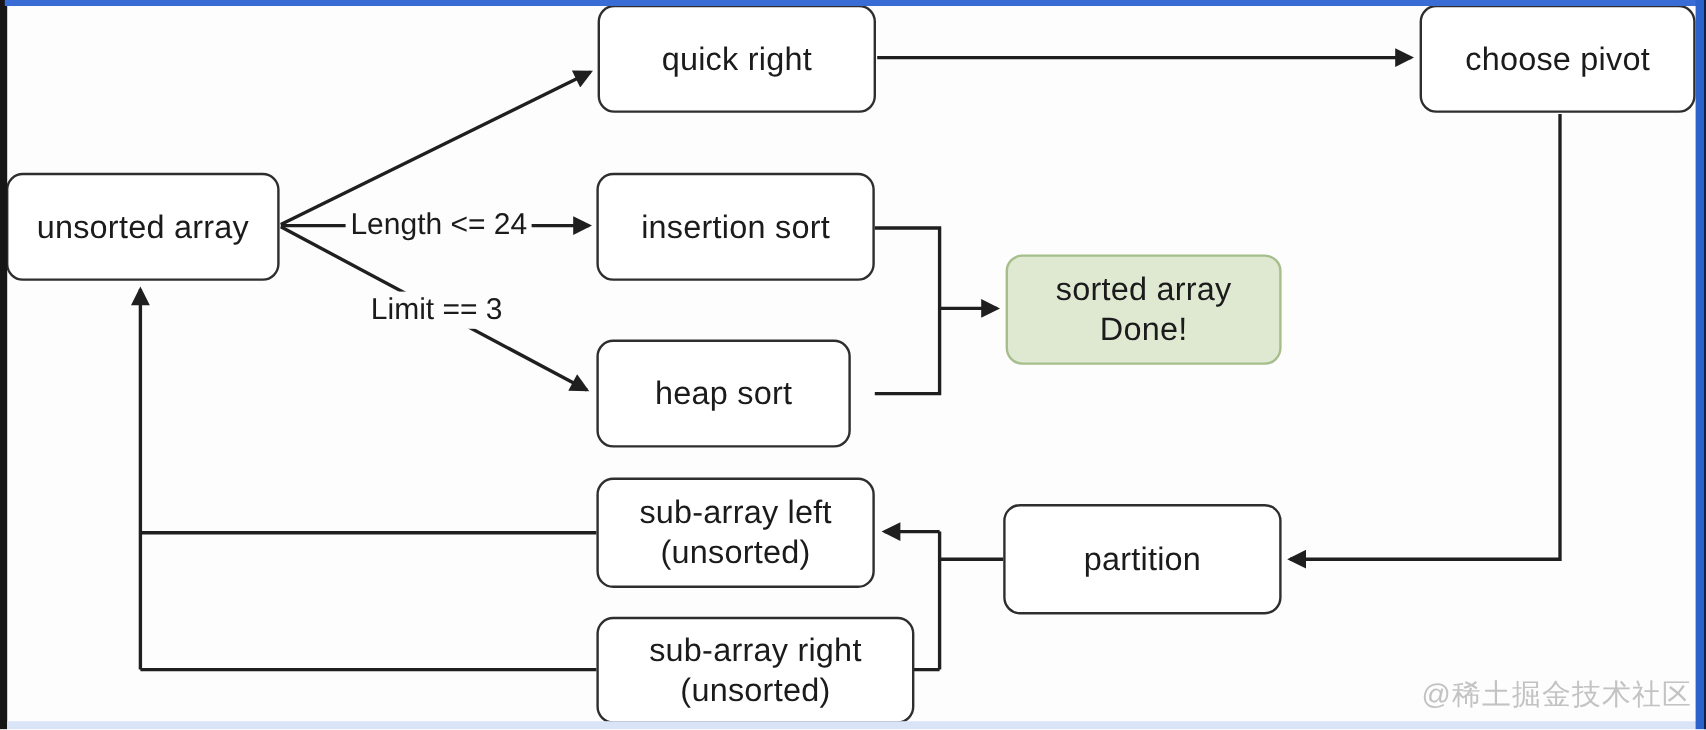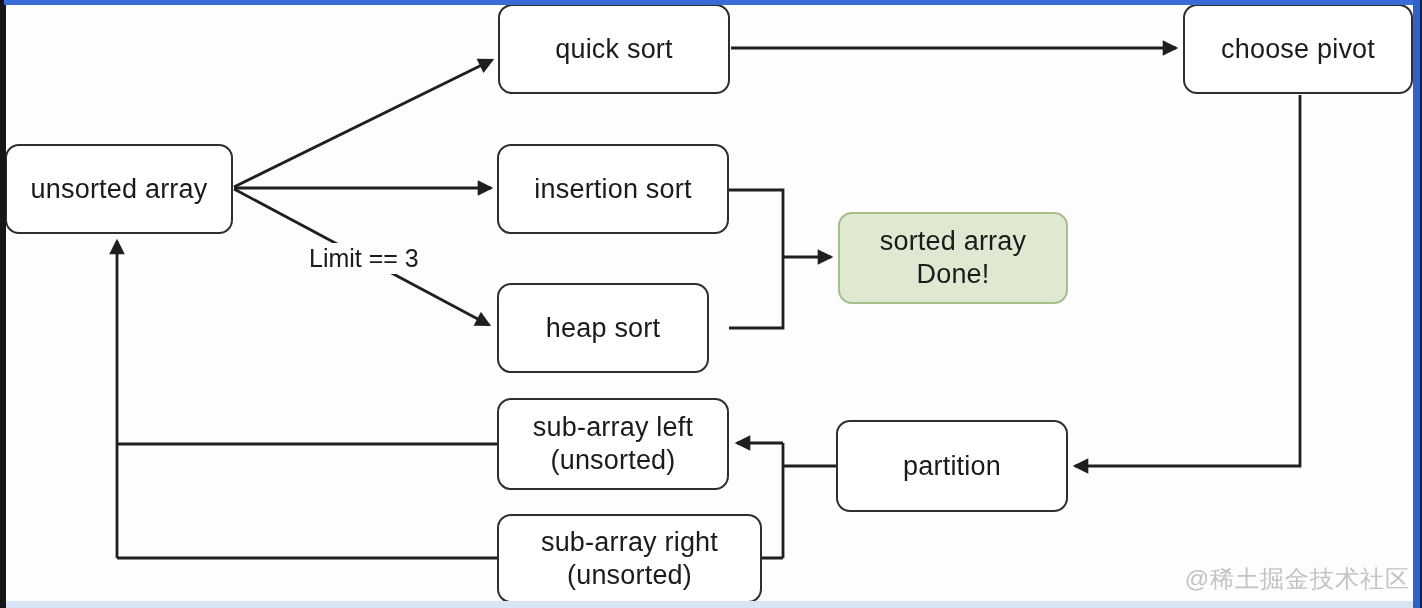--- a/index.html
+++ b/index.html
@@ -98,21 +98,21 @@
     <path d="M497 444 L117 444"></path>
     <path d="M497 558 L117 558"></path>
     <path d="M117 558 L117 241" marker-end="url(#arrow)"></path>
   </svg>
 
   <div class="node" style="left:5px; top:144px; width:228px; height:90px;">
     <span>unsorted array</span>
   </div>
 
   <div class="node" style="left:498px; top:4px; width:232px; height:90px;">
-    <span>quick sort</span>
+    <span>quick right</span>
   </div>
 
   <div class="node" style="left:497px; top:144px; width:232px; height:90px;">
     <span>insertion sort</span>
   </div>
 
   <div class="node" style="left:497px; top:283px; width:212px; height:90px;">
     <span>heap sort</span>
   </div>
 
@@ -132,20 +132,21 @@
 
   <div class="node" style="left:497px; top:514px; width:265px; height:89px;">
     <span>sub-array right</span>
     <span>(unsorted)</span>
   </div>
 
   <div class="node" style="left:836px; top:420px; width:232px; height:92px;">
     <span>partition</span>
   </div>
 
+  <div class="edge-label" style="left:288px; top:172px;">Length &lt;= 24</div>
 
   <div class="edge-label" style="left:305px; top:243px;">Limit == 3</div>
 
   <div class="watermark" style="color: rgb(195, 195, 195);">@稀土掘金技术社区</div>
 
   <div class="bar bar-left" style="background-color: rgb(22, 22, 22);"></div>
   <div class="bar bar-top" style="background-color: rgb(58, 108, 214);"></div>
   <div class="bar bar-bottom" style="background-color: rgb(217, 229, 247);"></div>
   <div class="bar bar-right" style="background-color: rgb(46, 98, 203);"></div>
   <div class="bar bar-right-edge"></div>

